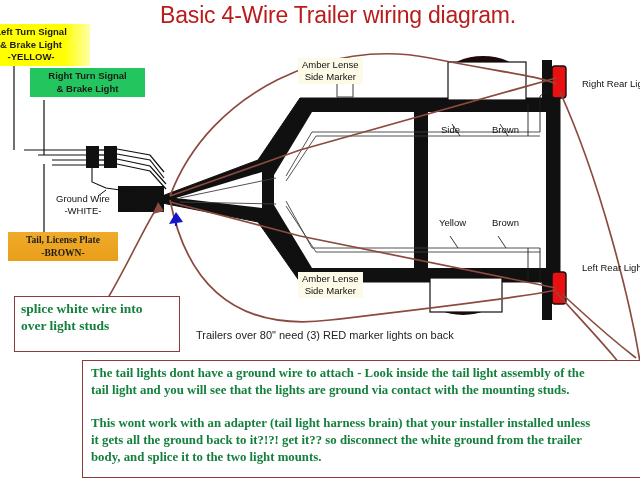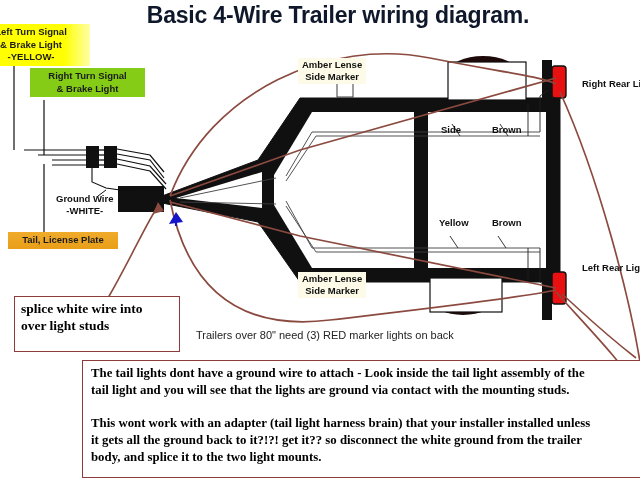--- a/index.html
+++ b/index.html
@@ -23,22 +23,22 @@
   }
 
   
   .title {
     position: absolute;
     left: 88px;
     top: 2px;
     width: 500px;
     text-align: center;
     font-size: 23px;
-    font-weight: bold;
-    color: #0f172a;
+    font-weight: normal;
+    color: #b91c1c;
     letter-spacing: -0.2px;
     white-space: nowrap;
   }
 
   
   .color-label {
     position: absolute;
     text-align: center;
     font-size: 9.5px;
     font-weight: bold;
@@ -51,36 +51,37 @@
     left: -28px;
     top: 24px;
     width: 118px;
     background: #ffff1a;
     background: linear-gradient(to right, #ffff00 0%, #ffff00 78%, rgba(255,255,0,0.35) 100%);
   }
   .label-green {
     left: 30px;
     top: 68px;
     width: 115px;
-    background: #84cc16;
+    background: #22c55e;
   }
   .label-brown {
     left: 8px;
     top: 232px;
     width: 110px;
     background: #eda425;
     background: linear-gradient(to bottom, #f0ab2b 0%, #e89e18 100%);
+    font-family: Liberation Serif, serif;
   }
 
   
   .plain-label {
     position: absolute;
     text-align: center;
     font-size: 9.5px;
-    font-weight: bold;
+    font-weight: normal;
     line-height: 12px;
     color: #101010;
     white-space: nowrap;
   }
   .amber-label {
     padding: 1px 4px;
     background: #fdfbe8;
   }
   .lbl-amber-top   { left: 298px; top: 58px; }
   .lbl-amber-bot   { left: 298px; top: 272px; }
@@ -101,21 +102,21 @@
     color: #232323;
     white-space: nowrap;
     font-weight: normal;
   }
 
   
   .callout {
     position: absolute;
     border: 1.6px solid #8d3a3a;
     background: #ffffff;
-    color: #000000;
+    color: #15803d;
     font-family: "Liberation Serif", serif;
     font-weight: bold;
     box-sizing: border-box;
   }
   .callout-splice {
     left: 14px;
     top: 296px;
     width: 166px;
     height: 56px;
     padding: 3px 6px 0 6px;
@@ -261,20 +262,21 @@
     <div>-YELLOW-</div>
   </div>
 
   <div class="color-label label-green">
     <div>Right Turn Signal</div>
     <div>&amp; Brake Light</div>
   </div>
 
   <div class="color-label label-brown">
     <div>Tail, License Plate</div>
+    <div>-BROWN-</div>
   </div>
 
   <div class="plain-label lbl-ground">
     <div>Ground Wire</div>
     <div>-WHITE-</div>
   </div>
 
   <div class="plain-label amber-label lbl-amber-top">
     <div>Amber Lense</div>
     <div>Side Marker</div>

